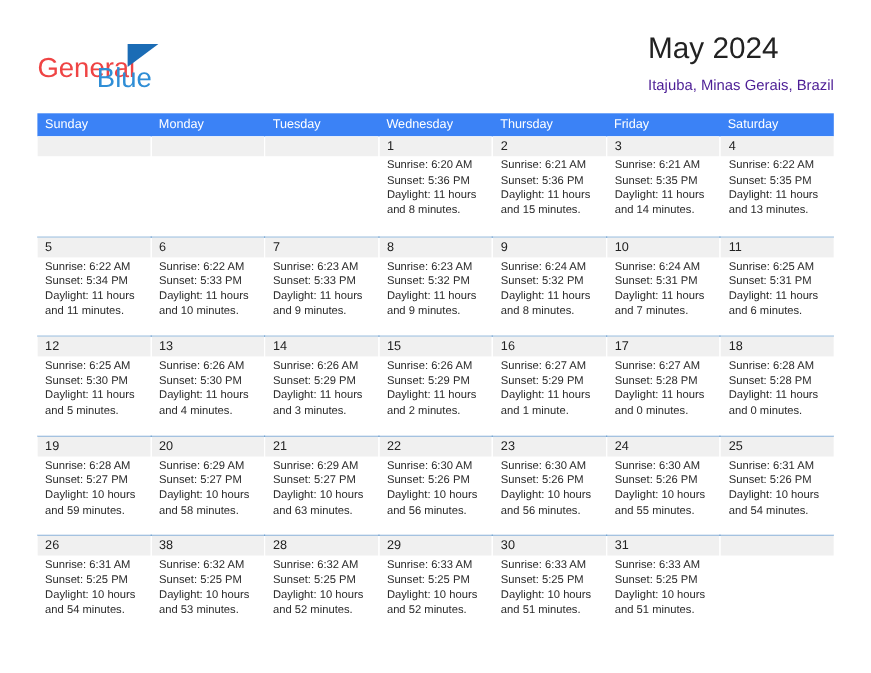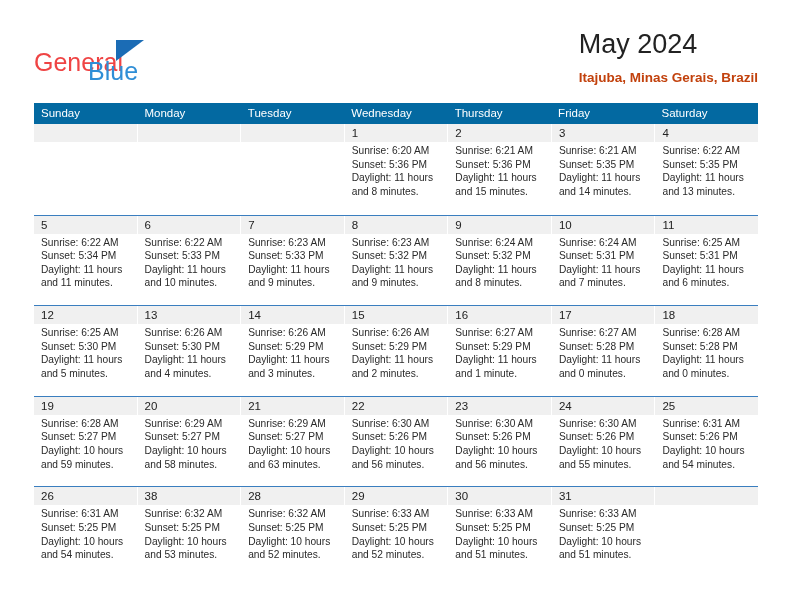--- a/index.html
+++ b/index.html
@@ -74,36 +74,36 @@
     font-size: 27px;
     line-height: 32px;
     color: #222222;
     font-weight: 400;
     white-space: nowrap;
   }
   .cal-subtitle {
     margin-top: 9px;
     font-size: 13.5px;
     line-height: 17px;
-    color: #c2410c;
-    font-weight: 700;
+    color: #4c1d95;
+    font-weight: 400;
     white-space: nowrap;
   }
 
   
   .calendar {
     position: absolute;
     left: 34px;
     top: 103px;
     width: 724px;
   }
   .weekday-row {
     display: flex;
     width: 100%;
-    background: #0369a1;
+    background: #3b82f6;
     height: 21px;
   }
   .weekday {
     flex: 1 1 0;
     color: #ffffff;
     font-size: 11.5px;
     line-height: 21px;
     padding-left: 7px;
     box-sizing: border-box;
     white-space: nowrap;

